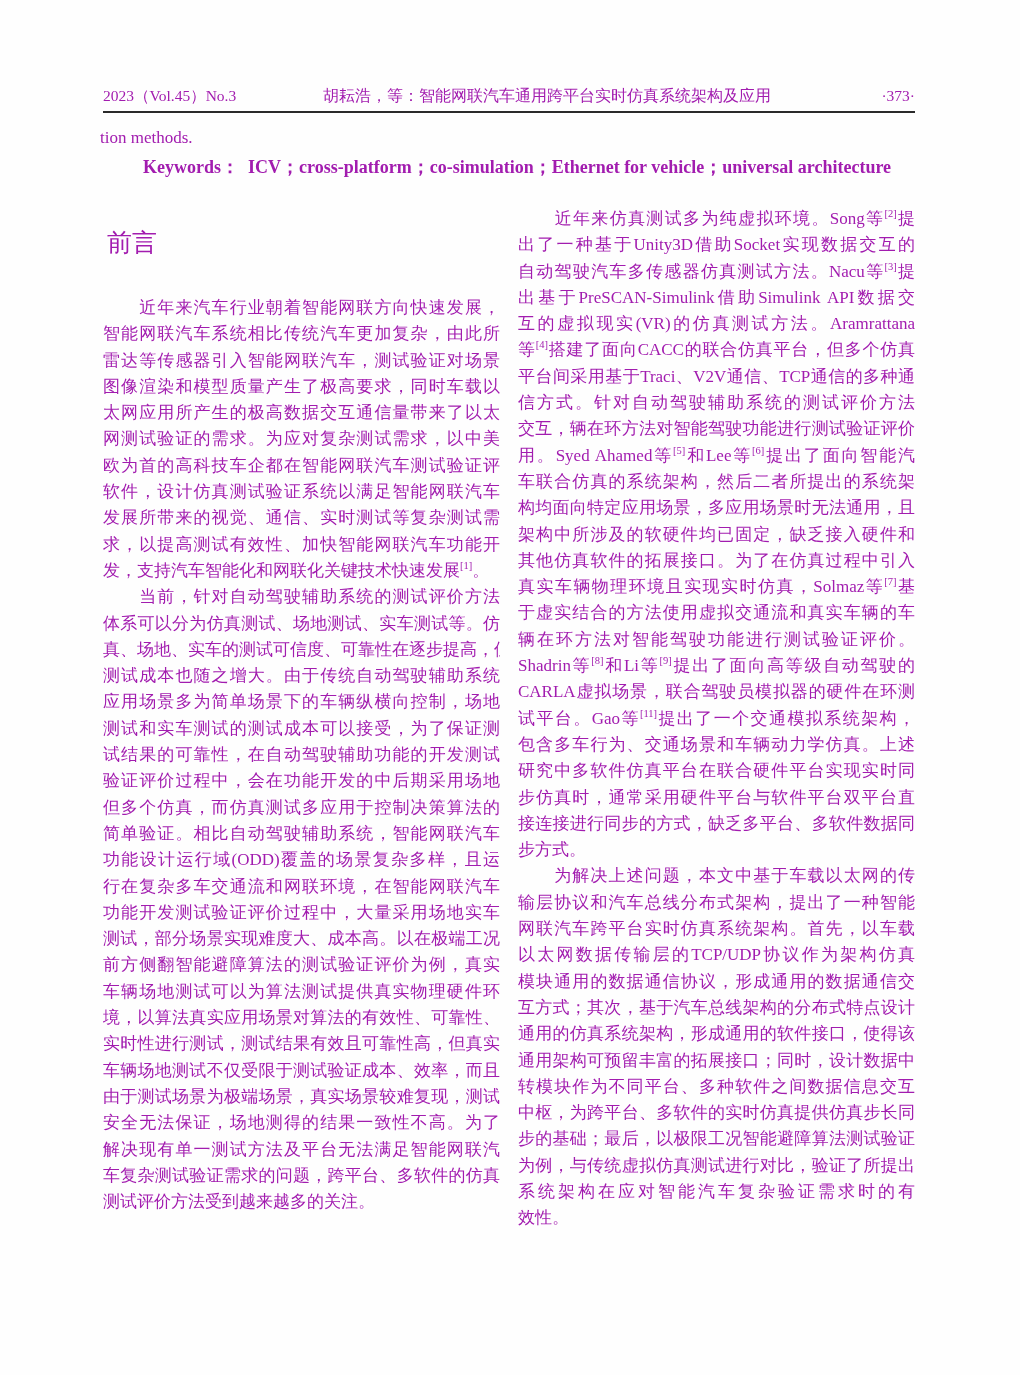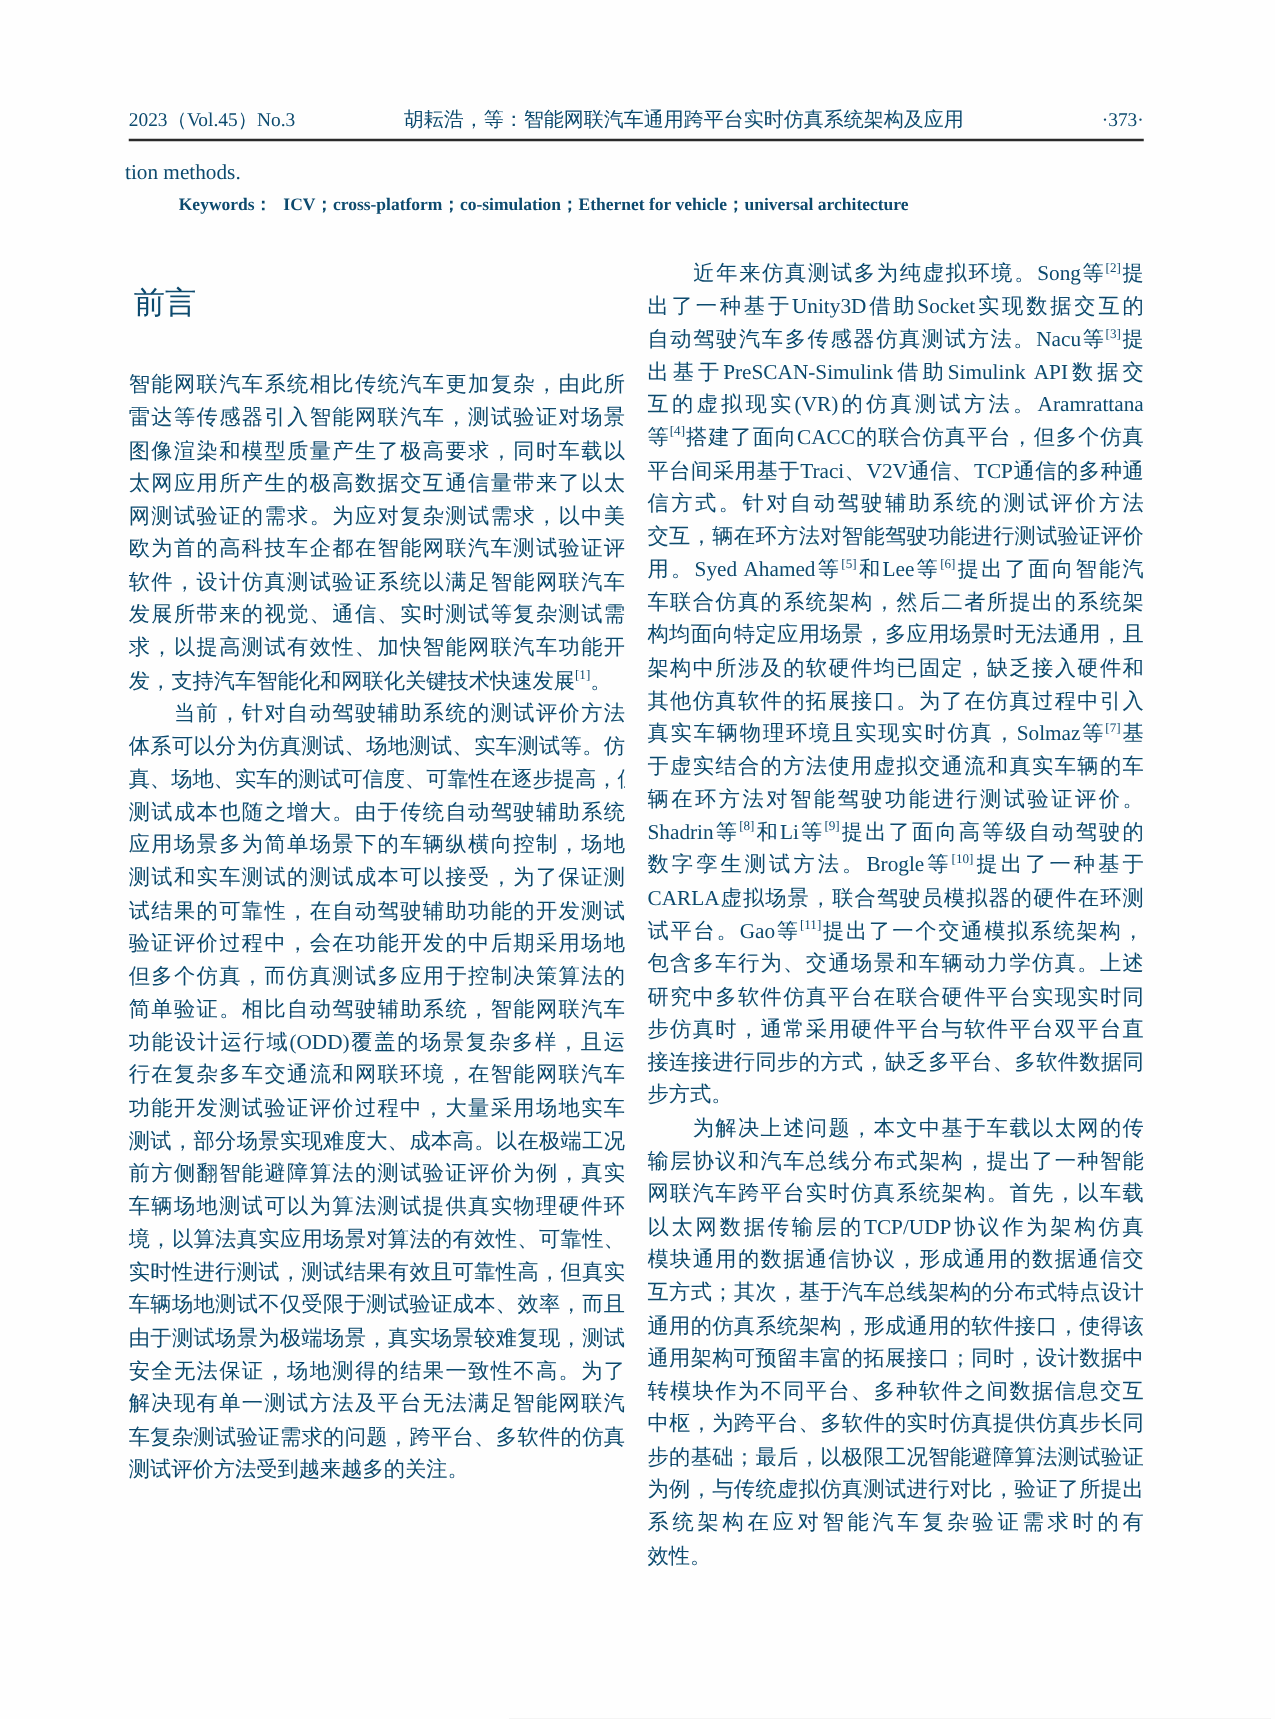--- a/index.html
+++ b/index.html
@@ -1,21 +1,21 @@
 <!DOCTYPE html>
 <html><head>
 <meta charset="utf-8">
 <style>
   html,body { margin:0; padding:0; background:#e8e8e8; }
   .page {
     position:relative;
     width:1020px; height:1375px;
     margin:0 auto;
     background:#fefefe;
-    color:#0c4a6e;
+    color:#a21caf;
     font-family:"Liberation Serif","DejaVu Serif",serif;
     overflow:hidden;
   }
   .pg-header {
     position:absolute; top:86px; left:103px; width:812px;
     display:flex; align-items:baseline;
     font-size:15.5px;
   }
   .pg-header .h-left  { width:220px; text-align:left; white-space:nowrap; }
   .pg-header .h-mid   { flex:1; font-size:16px; white-space:nowrap; }
@@ -24,21 +24,21 @@
     position:absolute; top:111px; left:103px; width:812px;
     border-top:2px solid #2a2a2a;
   }
   .abs-tail {
     position:absolute; top:127px; left:100px;
     font-size:17px; line-height:22px;
   }
   .keywords {
     position:absolute; top:155px; left:103px; width:812px;
     padding-left:40px; box-sizing:border-box;
-    font-size:14px; font-weight:bold; white-space:nowrap;
+    font-size:18px; font-weight:bold; white-space:nowrap;
   }
   .keywords .kw-text { margin-left:9px; }
   .columns {
     position:absolute; top:206px; left:103px; width:812px;
     display:flex; gap:18px;
   }
   .col { width:397px; }
   .sec-heading {
     margin:20px 0 35px 4px;
     font-size:25px; font-weight:500; line-height:34px;
@@ -73,20 +73,21 @@
 
   <div class="keywords">
     <span class="kw-label">Keywords：</span><span class="kw-text">ICV；cross-platform；co-simulation；Ethernet for vehicle；universal architecture</span>
   </div>
 
   <main class="columns">
     <section class="col">
       <h2 class="sec-heading">前言</h2>
       <div>
           <div class="para">
+            <div class="line">　　近年来汽车行业朝着智能网联方向快速发展，</div>
             <div class="line">智能网联汽车系统相比传统汽车更加复杂，由此所</div>
             <div class="line">雷达等传感器引入智能网联汽车，测试验证对场景</div>
             <div class="line">图像渲染和模型质量产生了极高要求，同时车载以</div>
             <div class="line">太网应用所产生的极高数据交互通信量带来了以太</div>
             <div class="line">网测试验证的需求。为应对复杂测试需求，以中美</div>
             <div class="line">欧为首的高科技车企都在智能网联汽车测试验证评</div>
             <div class="line">软件，设计仿真测试验证系统以满足智能网联汽车</div>
             <div class="line">发展所带来的视觉、通信、实时测试等复杂测试需</div>
             <div class="line">求，以提高测试有效性、加快智能网联汽车功能开</div>
             <div class="line para-last">发，支持汽车智能化和网联化关键技术快速发展<sup>[1]</sup>。</div>
@@ -133,21 +134,20 @@
             <div class="line">交互，辆在环方法对智能驾驶功能进行测试验证评价</div>
             <div class="line">用。Syed Ahamed等<sup>[5]</sup>和Lee等<sup>[6]</sup>提出了面向智能汽</div>
             <div class="line">车联合仿真的系统架构，然后二者所提出的系统架</div>
             <div class="line">构均面向特定应用场景，多应用场景时无法通用，且</div>
             <div class="line">架构中所涉及的软硬件均已固定，缺乏接入硬件和</div>
             <div class="line">其他仿真软件的拓展接口。为了在仿真过程中引入</div>
             <div class="line">真实车辆物理环境且实现实时仿真，Solmaz等<sup>[7]</sup>基</div>
             <div class="line">于虚实结合的方法使用虚拟交通流和真实车辆的车</div>
             <div class="line">辆在环方法对智能驾驶功能进行测试验证评价。</div>
             <div class="line">Shadrin等<sup>[8]</sup>和Li等<sup>[9]</sup>提出了面向高等级自动驾驶的</div>
-            <div class="line">数字孪生测试方法。Brogle等<sup>[10]</sup>提出了一种基于</div>
             <div class="line">CARLA虚拟场景，联合驾驶员模拟器的硬件在环测</div>
             <div class="line">试平台。Gao等<sup>[11]</sup>提出了一个交通模拟系统架构，</div>
             <div class="line">包含多车行为、交通场景和车辆动力学仿真。上述</div>
             <div class="line">研究中多软件仿真平台在联合硬件平台实现实时同</div>
             <div class="line">步仿真时，通常采用硬件平台与软件平台双平台直</div>
             <div class="line">接连接进行同步的方式，缺乏多平台、多软件数据同</div>
             <div class="line para-last">步方式。</div>
           </div>
           <div class="para">
             <div class="line">　　为解决上述问题，本文中基于车载以太网的传</div>

